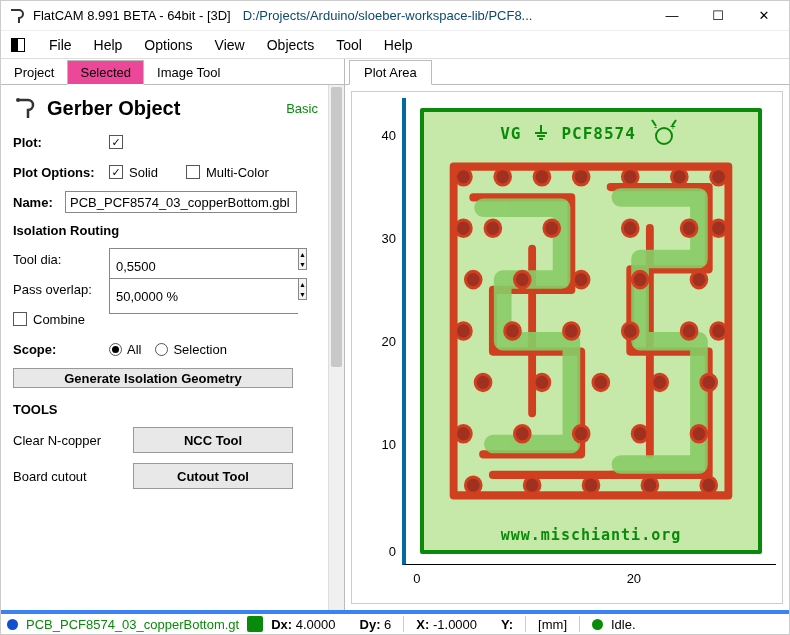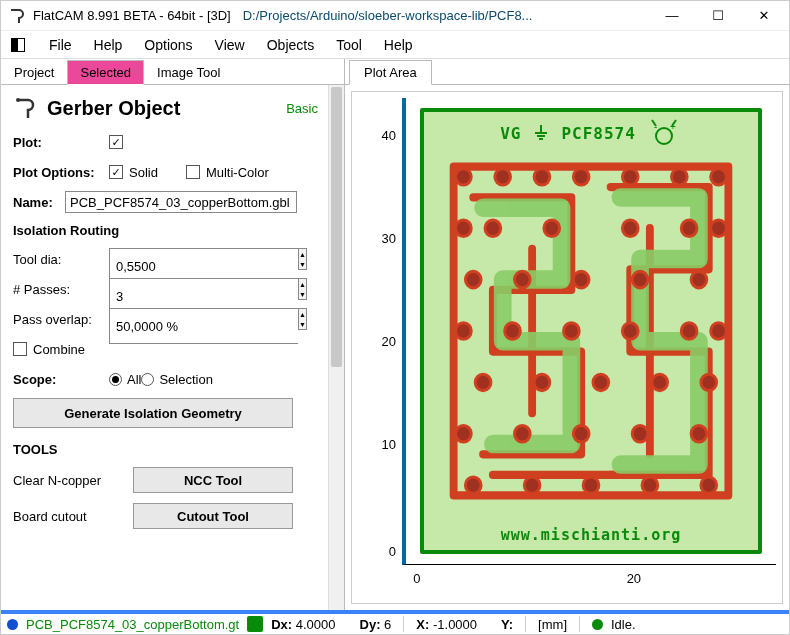--- a/index.html
+++ b/index.html
@@ -32,21 +32,21 @@
 .chk { width:14px; height:14px; border:1px solid #555; display:inline-flex; align-items:center; justify-content:center; font-size:11px; margin-right:6px; line-height:1;}
 .chk.checked::after { content:"✓"; font-size:11px; color:#000;}
 .radio { width:13px; height:13px; border:1px solid #555; border-radius:50%; display:inline-flex; align-items:center; justify-content:center; margin-right:5px;}
 .radio.sel::after{content:""; width:7px; height:7px; background:#000; border-radius:50%;}
 input.txt { height:22px; border:1px solid #888; padding:2px 4px; font-size:13px; font-family:inherit;}
 .spin { display:flex; align-items:stretch; height:22px;}
 .spin input { flex:1; border:1px solid #888; border-right:none; padding:17px 6px; font-size:13px; font-family:inherit;}
 .spin .arrows { width:18px; border:1px solid #888; display:flex; flex-direction:column;}
 .spin .arrows div{flex:1; font-size:7px; display:flex; align-items:center; justify-content:center; background:#f4f4f4;}
 .sect { font-weight:bold; margin:10px 0 10px; font-size:13px;}
-.bigbtn { width: 280px; height:30px; border:1px solid #999; background:#e8e8e8; font-size:13px; font-weight:bold; display:flex; align-items:center; justify-content:center; margin:6px 0 14px;}
+.bigbtn { width: 280px; height:20px; border:1px solid #999; background:#e8e8e8; font-size:13px; font-weight:bold; display:flex; align-items:center; justify-content:center; margin:6px 0 14px;}
 .tlabel { font-weight:bold; font-size:13px; margin: 6px 0 10px;}
 .toolrow { display:flex; align-items:center; margin-bottom:10px;}
 .toolrow .tl { width:120px; font-size:13px;}
 .toolbtn { width:160px; height:26px; border:1px solid #999; background:#e8e8e8; font-size:13px; font-weight:bold; display:flex; align-items:center; justify-content:center;}
 .rightpanel { flex:1; display:flex; flex-direction:column;}
 .rtabs { height:26px; border-bottom:1px solid #bbb; display:flex; padding-left:4px;}
 .rtabs .tab { padding: 4px 14px 3px; font-size:13px; border:1px solid #bbb; border-bottom:1px solid #fff; position:relative; top:1px; background:#fff;}
 .plot { flex:1; position:relative; background:#fff; margin:6px; border:1px solid #ccc;}
 .axis-y { position:absolute; left:0; top:6px; bottom:38px; width:50px;}
 .axis-y .tick { position:absolute; right:6px; font-size:13px; transform:translateY(-50%);}
@@ -139,48 +139,38 @@
         <span class="lbl">Tool dia:</span>
         <div class="spin" style="width:176px">
           <input value="0,5500" style="">
           <div class="arrows">
               <div>▲</div>
               <div>▼</div>
             </div>
         </div>
       </div>
       <div class="formrow">
-        <span class="lbl"># Passes:</span>
-        <div class="spin" style="width:176px">
-          <input value="3" style="">
-          <div class="arrows">
-              <div>▲</div>
-              <div>▼</div>
-            </div>
-        </div>
-      </div>
-      <div class="formrow">
         <span class="lbl">Pass overlap:</span>
         <div class="spin" style="width:176px">
           <input value="50,0000 %" style="">
           <div class="arrows">
               <div>▲</div>
               <div>▼</div>
             </div>
         </div>
       </div>
       <div class="formrow">
         <span class="chk"></span>
         <span>Combine</span>
       </div>
 
       <div class="formrow" style="margin-top:6px;">
         <span class="lbl b">Scope:</span>
         <span class="radio sel"></span>
-        <span style="">All</span>
+        <span style="margin-right:14px;">All</span>
         <span class="radio"></span>
         <span>Selection</span>
       </div>
 
       <div class="bigbtn">Generate Isolation Geometry</div>
 
       <div class="tlabel">TOOLS</div>
       <div class="toolrow">
         <span class="tl">Clear N-copper</span>
         <div class="toolbtn">NCC Tool</div>

